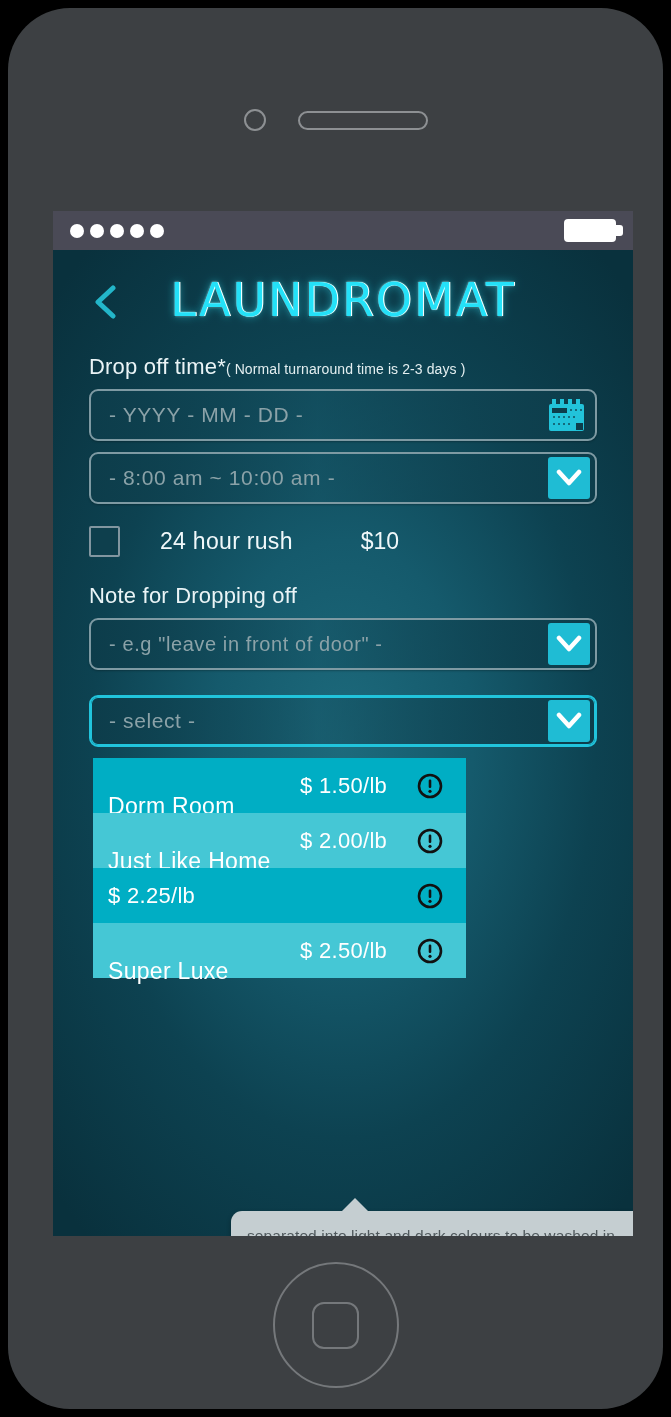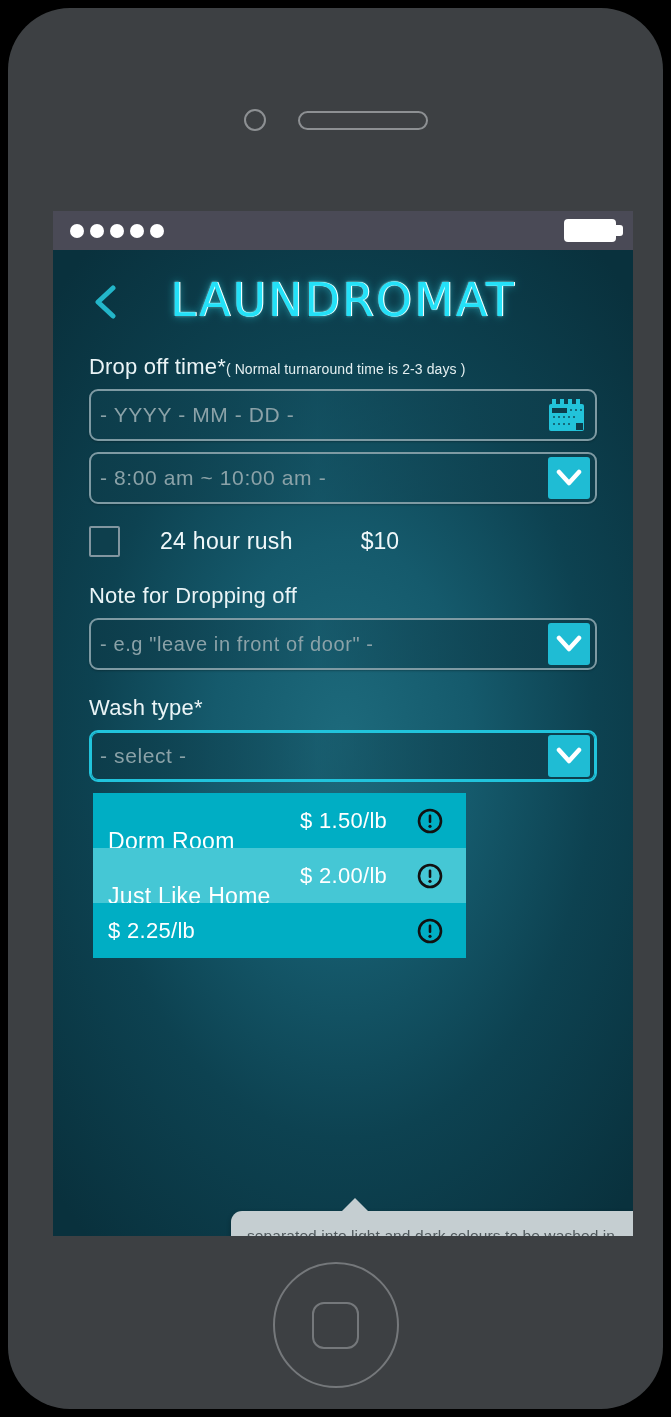--- a/index.html
+++ b/index.html
@@ -176,21 +176,21 @@
     display: flex;
     align-items: center;
     box-shadow: 0 1px 2px rgba(0,0,0,.25);
   }
   .input-row.focused {
     border-color: #21c4dc;
     box-shadow: 0 0 0 1px #21c4dc inset;
   }
   .input-text {
     flex: 1;
-    padding-left: 9px;
+    padding-left: 18px;
     color: #8ba2a8;
     font-size: 21px;
     letter-spacing: .6px;
     user-select: none;
   }
   .input-text.small { font-size: 20px; }
 
   
   .calendar-btn {
     width: 42px;
@@ -401,23 +401,20 @@
       <div class="input-row">
         <span class="input-text small">-   e.g "leave  in front of door"   -</span>
         <span class="chevron-btn">
           <svg width="26" height="18" viewBox="0 0 26 18">
             <path d="M3 3 L13 14 L23 3" fill="none" stroke="#ffffff" stroke-width="4.5" stroke-linecap="round" stroke-linejoin="round"></path>
           </svg>
         </span>
       </div>
 
       <div class="wash-block">
-        <div class="field-label">
-          <span>Wash type*</span>
-        </div>
         <div class="input-row focused">
           <span class="input-text">- select -</span>
           <span class="chevron-btn">
             <svg width="26" height="18" viewBox="0 0 26 18">
               <path d="M3 3 L13 14 L23 3" fill="none" stroke="#ffffff" stroke-width="4.5" stroke-linecap="round" stroke-linejoin="round"></path>
             </svg>
           </span>
         </div>
 
         <div class="options-list">
@@ -450,20 +447,31 @@
             <span class="option-price">$ 2.25/lb</span>
             <span class="info-icon">
               <svg width="28" height="28" viewBox="0 0 28 28">
                 <circle cx="14" cy="14" r="11" fill="none" stroke="#111111" stroke-width="2.6"></circle>
                 <rect x="12.7" y="7.5" width="2.6" height="8.5" rx="1.2" fill="#111111"></rect>
                 <circle cx="14" cy="19.3" r="1.6" fill="#111111"></circle>
               </svg>
             </span>
           </div>
 
+          <div class="option-row even">
+            <span class="option-name">Super Luxe</span>
+            <span class="option-price">$ 2.50/lb</span>
+            <span class="info-icon">
+              <svg width="28" height="28" viewBox="0 0 28 28">
+                <circle cx="14" cy="14" r="11" fill="none" stroke="#111111" stroke-width="2.6"></circle>
+                <rect x="12.7" y="7.5" width="2.6" height="8.5" rx="1.2" fill="#111111"></rect>
+                <circle cx="14" cy="19.3" r="1.6" fill="#111111"></circle>
+              </svg>
+            </span>
+          </div>
 
         </div>
       </div>
     </div>
 
     <div class="tooltip">
       <div class="tooltip-text">separated into light and dark colours to be washed in cold, whites washed in hot, ammonia-free bleach added to whites, softener, ironing of up to 10 items, folded</div>
     </div>
 
   </div>

